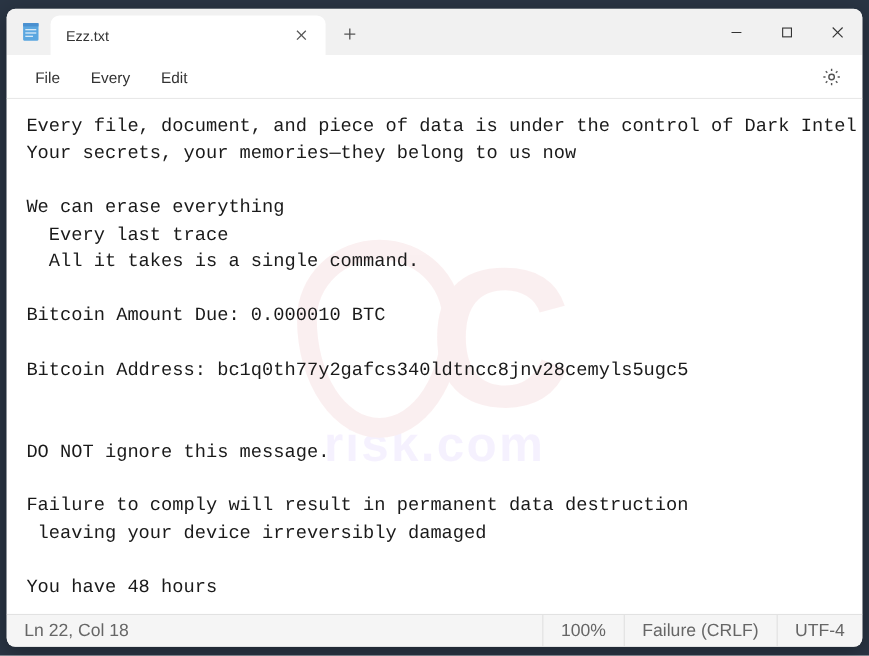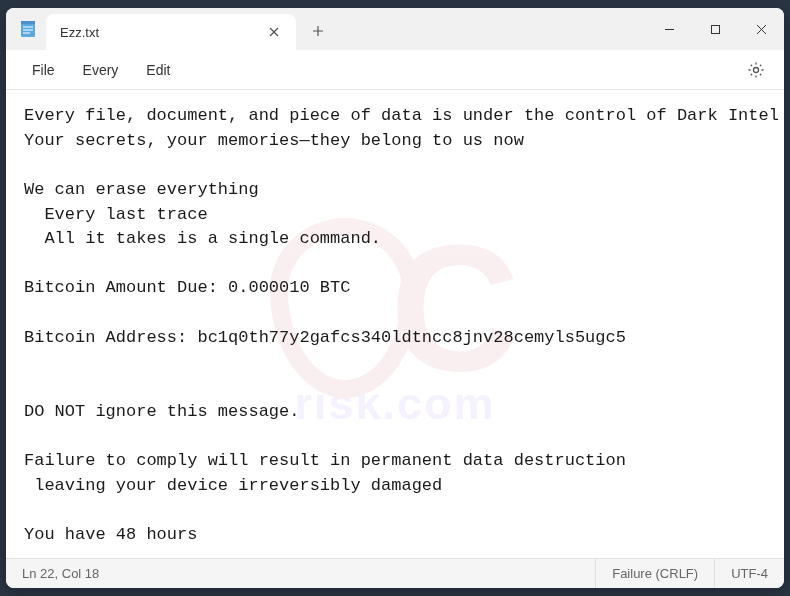--- a/index.html
+++ b/index.html
@@ -197,21 +197,21 @@
       background: #000;
       vertical-align: text-bottom;
       margin-bottom: -2px;
     }
     
     .statusbar {
       display: flex;
       height: 30px;
       background: #f5f5f5;
       border-top: 1px solid #e0e0e0;
-      font-size: 13px;
+      font-size: 16px;
       color: #666;
       align-items: center;
     }
     
     .status-item {
       padding: 0 16px;
       height: 100%;
       display: flex;
       align-items: center;
       border-right: 1px solid #e0e0e0;
@@ -318,17 +318,18 @@
 
 You have 48 hours
 
 :D
 
 We see everything</span><span class="cursor"></span></div>
   </div>
 
   <div class="statusbar">
     <div class="status-item">Ln 22, Col 18</div>
+    <div class="status-item">100%</div>
     <div class="status-item">Failure (CRLF)</div>
     <div class="status-item">UTF-4</div>
   </div>
 
 </div>
 
 </body></html>

